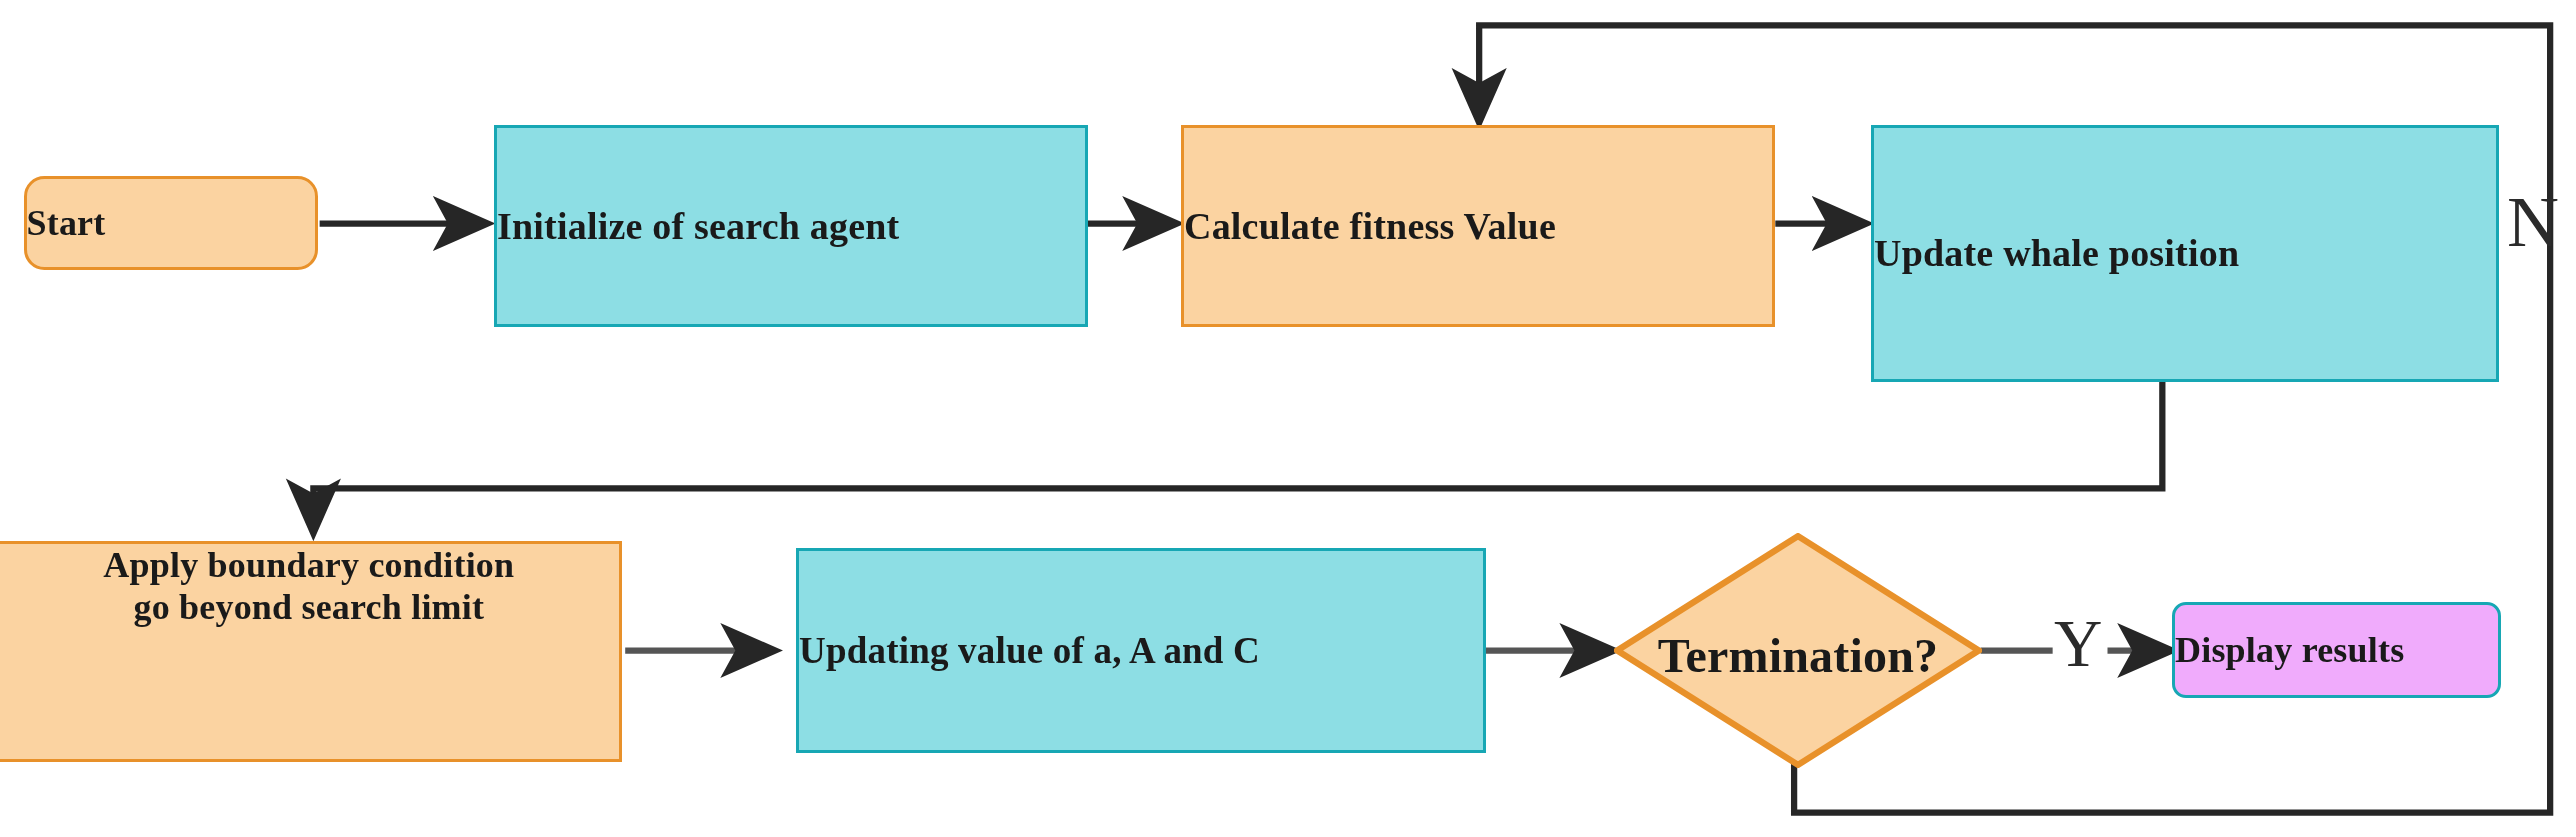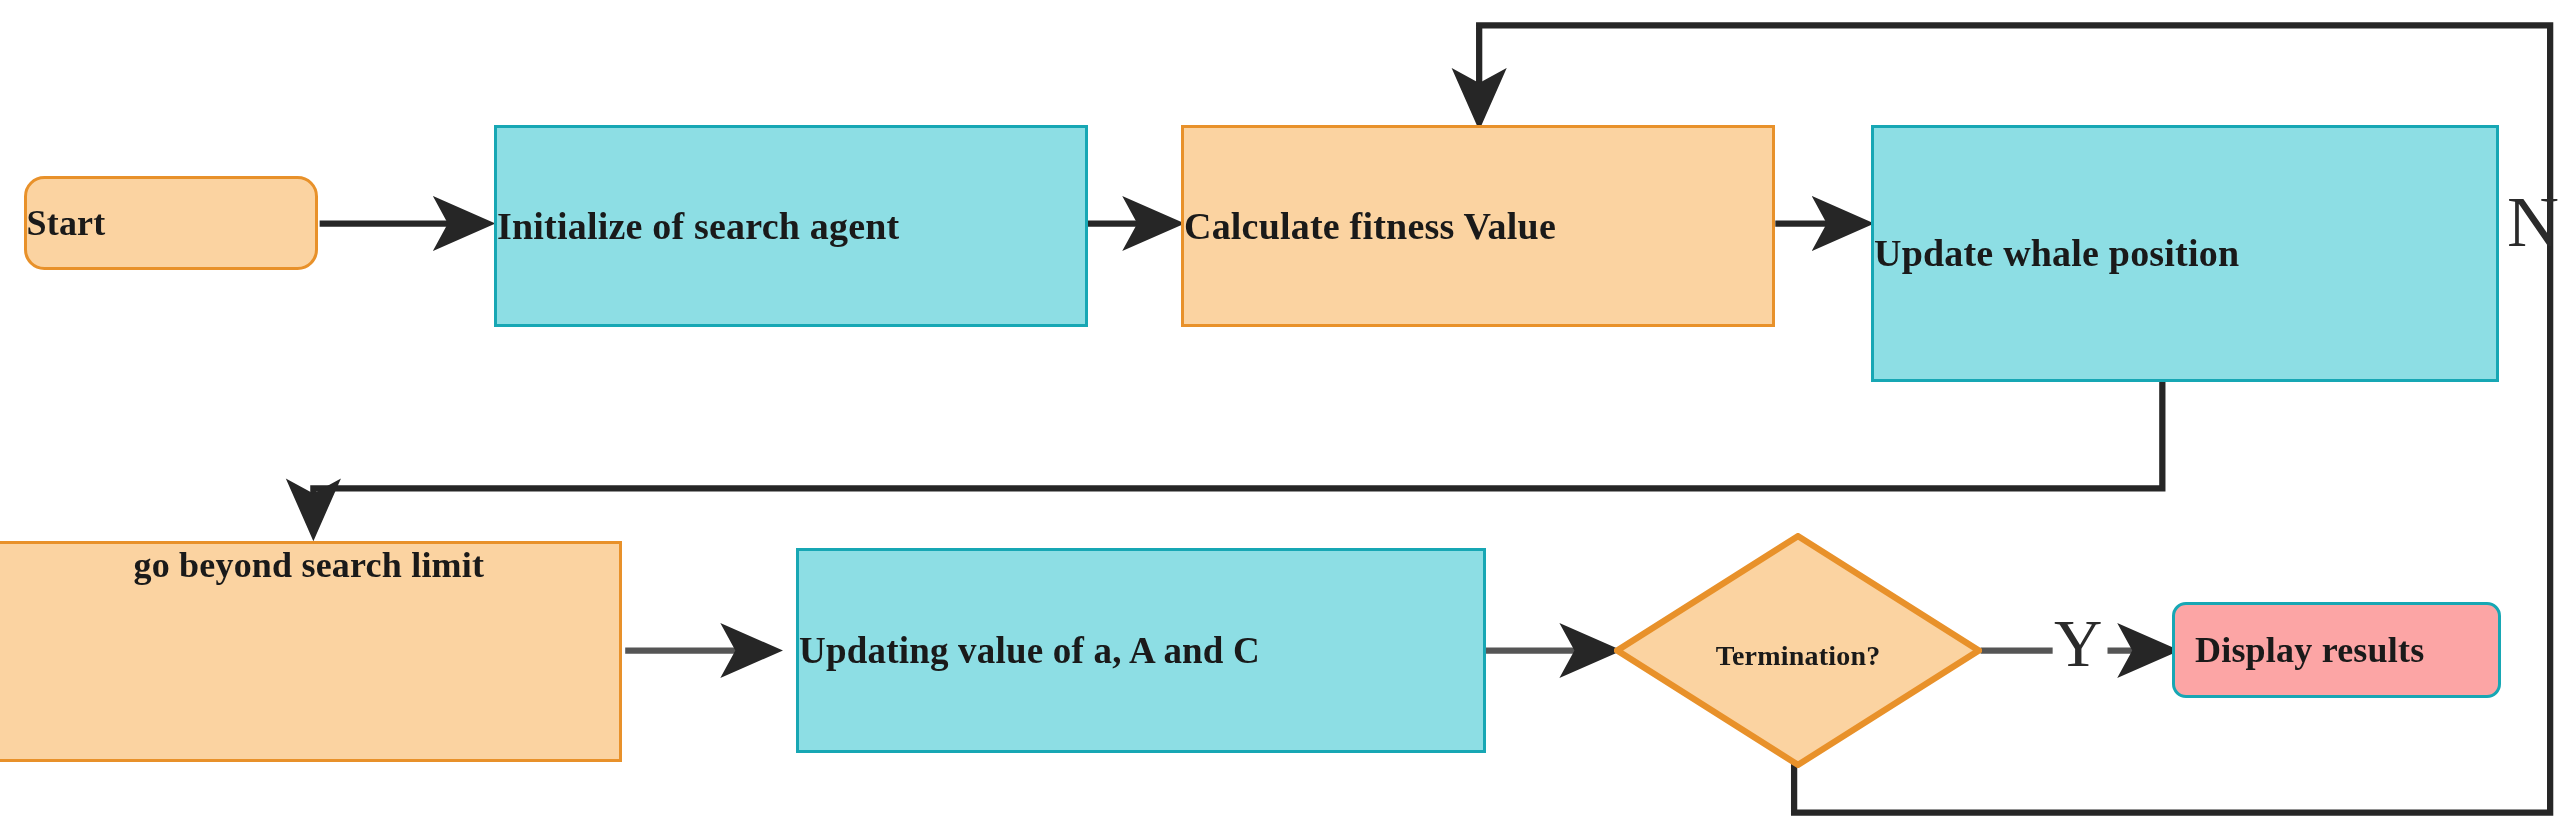--- a/index.html
+++ b/index.html
@@ -29,24 +29,23 @@
   .proc-orange{
     background:#fbd3a1;
     border:3.9px solid #e8912a;
   }
   .round-orange{
     background:#fbd3a1;
     border:3.9px solid #e8912a;
     border-radius:20.4px;
   }
   .round-cyan{
-    background:#fca5a5;
+    background:#f0abfc;
     border:3.9px solid #17a7b4;
     border-radius:14px;
-    padding-left:20px;
   }
   .diamond-wrap{
     position:absolute;
     display:flex;align-items:center;justify-content:center;
   }
   .diamond-shape{
     position:absolute;left:0;top:0;width:100%;height:100%;
   }
   .diamond-label{
     position:relative;
@@ -107,32 +106,33 @@
 
   <div class="node proc-cyan" style="left:1871px;top:125px;width:628px;height:257px;font-size:38px;">
     <span>Update whale position</span>
   </div>
 
   <div class="edge-label" style="left:2507px;top:186px;font-size:72px;">
     <span>N</span>
   </div>
 
   <div class="node proc-orange" style="left:-4.7px;top:541px;width:627px;height:221px;font-size:36px;flex-direction:column;">
+    <span>Apply boundary condition</span>
     <span>go beyond search limit</span>
   </div>
 
   <div class="node proc-cyan" style="left:796px;top:548px;width:690px;height:205px;font-size:37px;">
     <span>Updating value of a, A and C</span>
   </div>
 
   <div class="diamond-wrap" style="left:1614px;top:533px;width:368px;height:235px;">
     <svg class="diamond-shape" viewBox="0 0 470 300" preserveAspectRatio="none">
       <polygon points="235,4 466,150 235,296 4,150" fill="#fbd3a1" stroke="#e8912a" stroke-width="8"></polygon>
     </svg>
-    <span class="diamond-label" style="font-size:28px;margin-top:10px;">Termination?</span>
+    <span class="diamond-label" style="font-size:48px;margin-top:10px;">Termination?</span>
   </div>
 
   <div class="edge-label" style="left:2054px;top:610px;font-size:67px;">
     <span>Y</span>
   </div>
 
   <div class="node round-cyan" style="left:2172px;top:602px;width:329px;height:96px;font-size:36px;">
     <span>Display results</span>
   </div>
 

